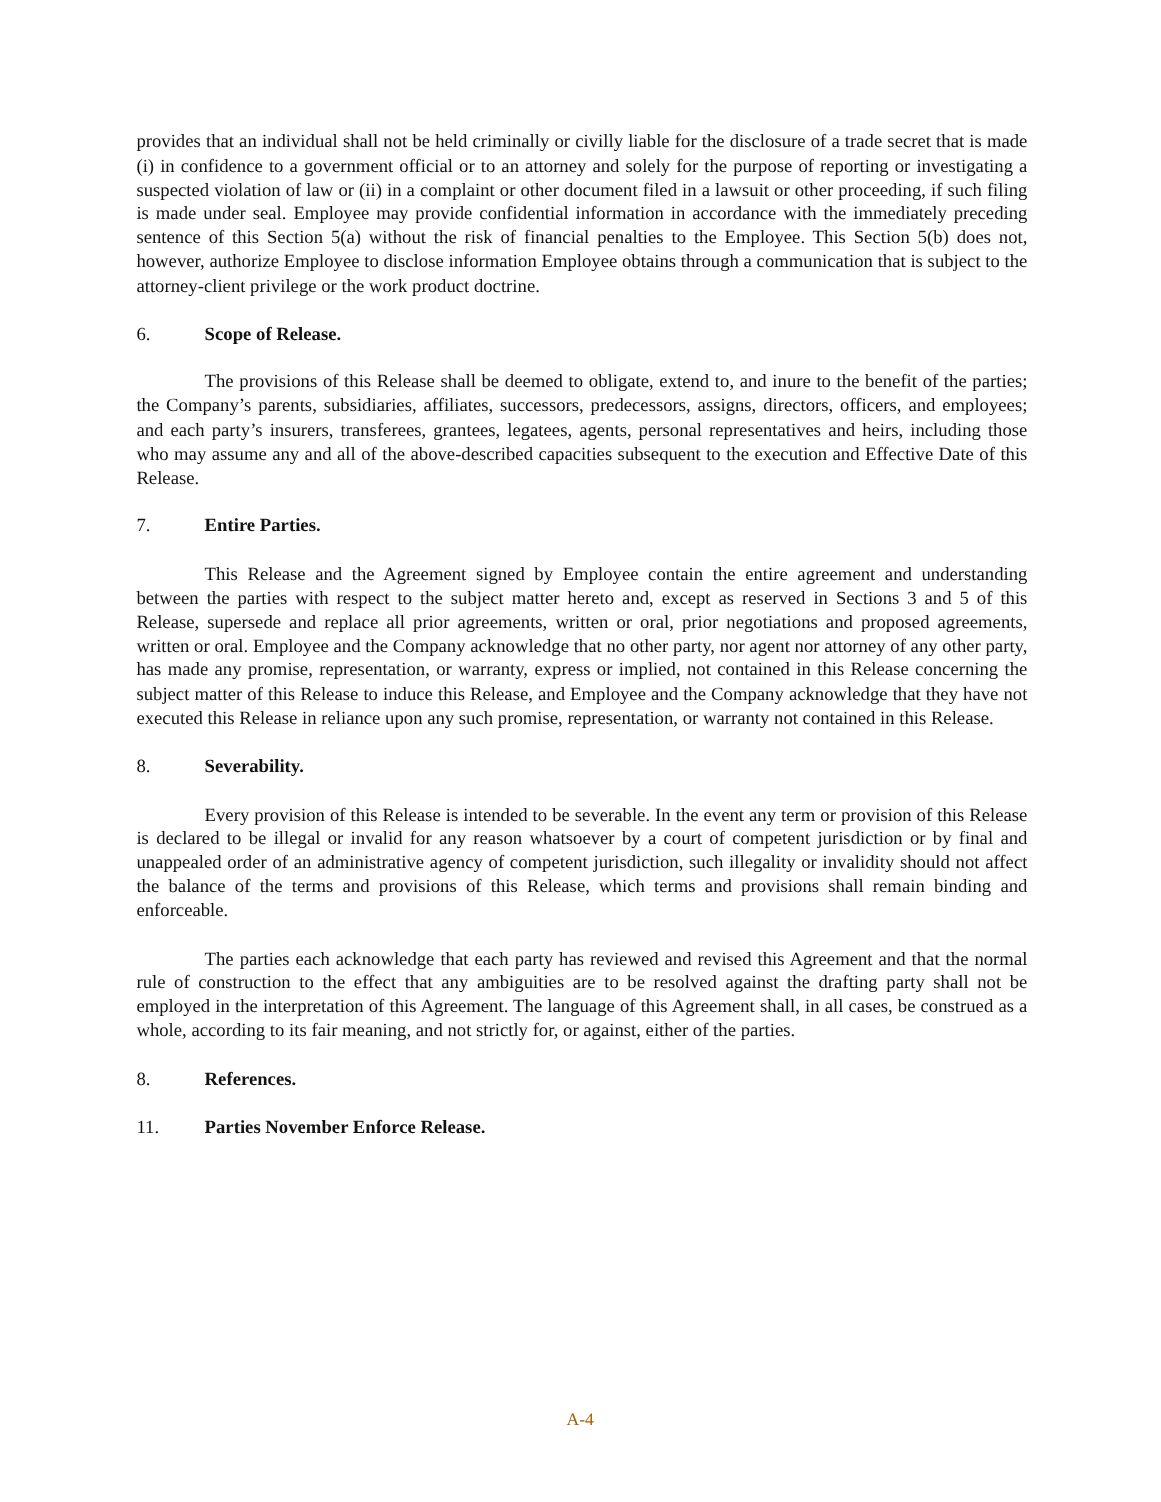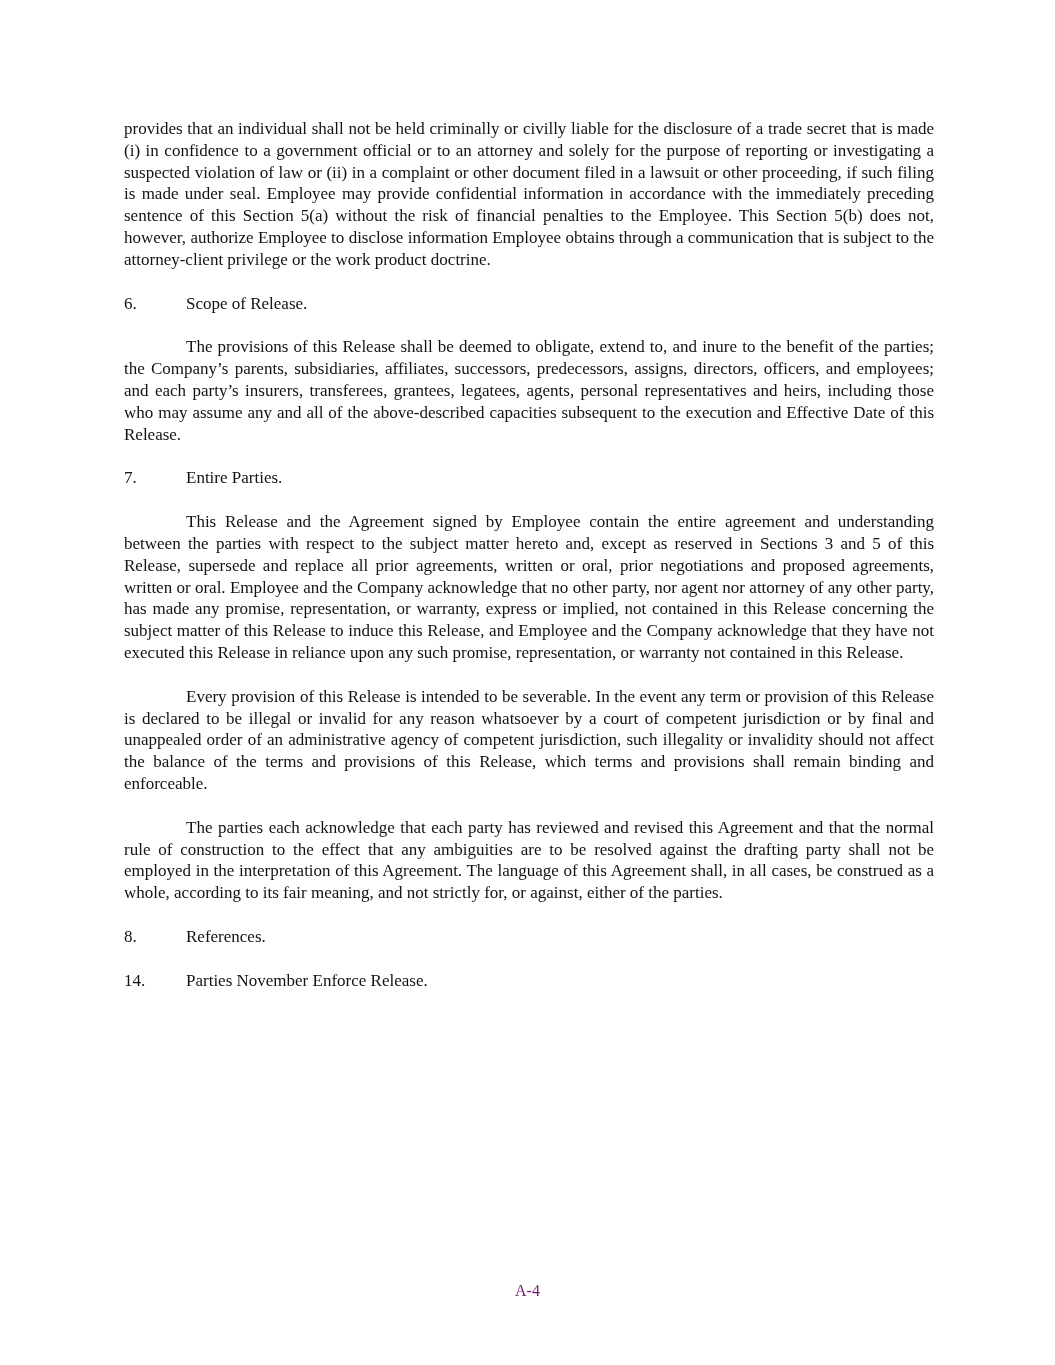--- a/index.html
+++ b/index.html
@@ -39,60 +39,63 @@
     font-size: 17px;
     line-height: 21.8px;
     white-space: nowrap;
   }
   .heading .num {
     display: inline-block;
     width: 62px;
     font-weight: normal;
   }
   .heading .title {
-    font-weight: normal;
+    font-weight: bold;
   }
   .footer {
     position: absolute;
     left: 0;
     right: 0;
     top: 1281px;
     text-align: center;
     font-size: 16px;
     line-height: 20px;
     font-family: "Liberation Serif", serif;
-    color: #701a75;
+    color: #a16207;
   }
 </style>
 </head>
 <body>
 
 <div class="page">
   <div class="content">
 
     <p class="body-par intro block">provides that an individual shall not be held criminally or civilly liable for the disclosure of a trade secret that is made (i) in confidence to a government official or to an attorney and solely for the purpose of reporting or investigating a suspected violation of law or (ii) in a complaint or other document filed in a lawsuit or other proceeding, if such filing is made under seal.  Employee may provide confidential information in accordance with the immediately preceding sentence of this Section 5(a) without the risk of financial penalties to the Employee.  This Section 5(b) does not, however, authorize Employee to disclose information Employee obtains through a communication that is subject to the attorney-client privilege or the work product doctrine.</p>
 
     <div class="heading block">
       <span class="num">6.</span><span class="title">Scope of Release.</span>
     </div>
     <p class="body-par block">The provisions of this Release shall be deemed to obligate, extend to, and inure to the benefit of the parties; the Company’s parents, subsidiaries, affiliates, successors, predecessors, assigns, directors, officers, and employees; and each party’s insurers, transferees, grantees, legatees, agents, personal representatives and heirs, including those who may assume any and all of the above-described capacities subsequent to the execution and Effective Date of this Release.</p>
 
     <div class="heading block">
       <span class="num">7.</span><span class="title">Entire Parties.</span>
     </div>
     <p class="body-par block">This Release and the Agreement signed by Employee contain the entire agreement and understanding between the parties with respect to the subject matter hereto and, except as reserved in Sections 3 and 5 of this Release, supersede and replace all prior agreements, written or oral, prior negotiations and proposed agreements, written or oral.  Employee and the Company acknowledge that no other party, nor agent nor attorney of any other party, has made any promise, representation, or warranty, express or implied, not contained in this Release concerning the subject matter of this Release to induce this Release, and Employee and the Company acknowledge that they have not executed this Release in reliance upon any such promise, representation, or warranty not contained in this Release.</p>
 
+    <div class="heading block">
+      <span class="num">8.</span><span class="title">Severability.</span>
+    </div>
     <p class="body-par block">Every provision of this Release is intended to be severable.  In the event any term or provision of this Release is declared to be illegal or invalid for any reason whatsoever by a court of competent jurisdiction or by final and unappealed order of an administrative agency of competent jurisdiction, such illegality or invalidity should not affect the balance of the terms and provisions of this Release, which terms and provisions shall remain binding and enforceable.</p>
 
     <p class="body-par block">The parties each acknowledge that each party has reviewed and revised this Agreement and that the normal rule of construction to the effect that any ambiguities are to be resolved against the drafting party shall not be employed in the interpretation of this Agreement.  The language of this Agreement shall, in all cases, be construed as a whole, according to its fair meaning, and not strictly for, or against, either of the parties.</p>
 
     <div class="heading block">
       <span class="num">8.</span><span class="title">References.</span>
     </div>
 
     <div class="heading block">
-      <span class="num">14.</span><span class="title">Parties November Enforce Release.</span>
+      <span class="num">11.</span><span class="title">Parties November Enforce Release.</span>
     </div>
 
   </div>
 
   <div class="footer">A-4</div>
 </div>
 
 </body></html>

